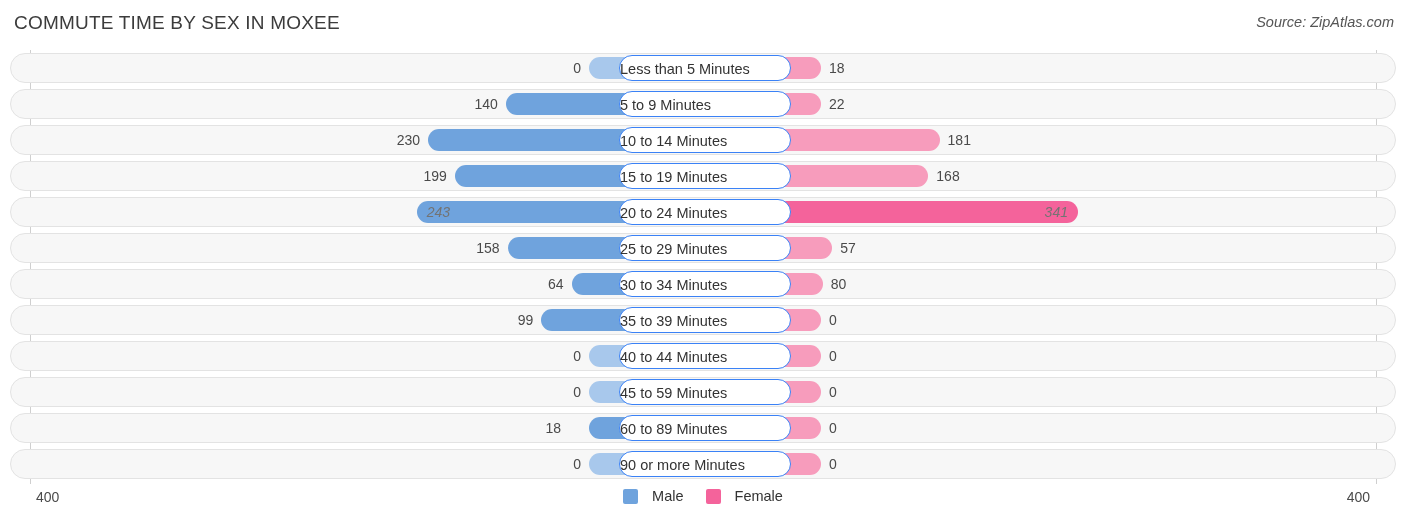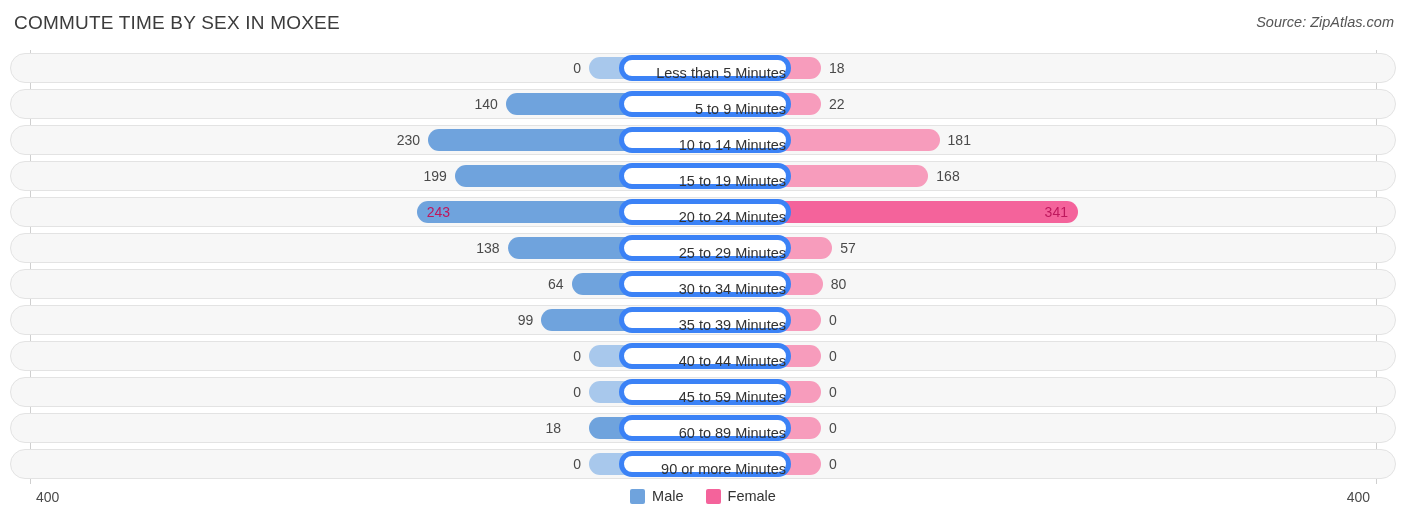--- a/index.html
+++ b/index.html
@@ -59,46 +59,46 @@
   }
   .bar.female.strong{background:#f4639b;}
 
   
   .val{
     position:absolute;top:3px;height:22px;line-height:22px;
     font-size:14px;color:#4a4a4a;white-space:nowrap;
   }
   .val.left{text-align:right;}
   .val.right{text-align:left;}
-  .val.inside{color:#be185d;}
+  .val.inside{color:#737373;font-style:italic;}
 
   
   .pill{
     position:absolute;top:1px;height:26px;line-height:26px;
     background:#ffffff;
-    border:5px solid #3b82f6;
+    border:1px solid #3b82f6;
     border-radius:13px;
     font-size:14.5px;color:#333;
-    text-align:right;white-space:nowrap;
+    text-align:left;white-space:nowrap;
     box-sizing:border-box;
     z-index:3;
   }
 
   
   .footer{position:absolute;left:0;top:484px;width:1406px;height:39px;}
   .axis-label{
     position:absolute;top:5px;font-size:14px;color:#4a4a4a;white-space:nowrap;
   }
   .axis-label.l{left:36px;}
   .axis-label.r{right:36px;}
   .legend{
     position:absolute;left:0;top:4px;width:1406px;
     display:flex;justify-content:center;align-items:center;gap:22px;
   }
-  .legend-item{display:flex;align-items:center;gap:7px;}
+  .legend-item{display:flex;align-items:center;gap:14px;}
   .swatch{width:15px;height:15px;border-radius:2px;display:inline-block;}
   .legend-label{font-size:14.5px;color:#333;}
 </style>
 </head>
 <body>
 
 <div class="chart-root">
 
   <div class="header">
     <div class="chart-title">COMMUTE TIME BY SEX IN MOXEE</div>
@@ -150,21 +150,21 @@
           <div class="bar female strong" style="left: 772px; width: 294.965px;"></div>
           <div class="val left inside" style="left: 415.805px; width: 60px; text-align: left;">243</div>
           <div class="val right inside" style="left: 998.965px; width: 58px; text-align: right;">341</div>
           <div class="pill" style="left: 608px; width: 172px;">20 to 24 Minutes</div>
         </div>
       </div>
       <div class="row" style="top: 183px;">
         <div class="bars">
           <div class="bar male" style="left: 496.63px; width: 119.37px;"></div>
           <div class="bar female" style="left: 772px; width: 49.305px;"></div>
-          <div class="val left" style="left: 430.63px; width: 58px;">138</div>
+          <div class="val left" style="left: 430.63px; width: 58px;">158</div>
           <div class="val right" style="left: 829.305px; width: 58px;">57</div>
           <div class="pill" style="left: 608px; width: 172px;">25 to 29 Minutes</div>
         </div>
       </div>
       <div class="row" style="top: 219px;">
         <div class="bars">
           <div class="bar male" style="left: 560.64px; width: 55.36px;"></div>
           <div class="bar female" style="left: 772px; width: 39.79px;"></div>
           <div class="val left" style="left: 494.64px; width: 58px;">64</div>
           <div class="val right" style="left: 819.79px; width: 58px;">80</div>

